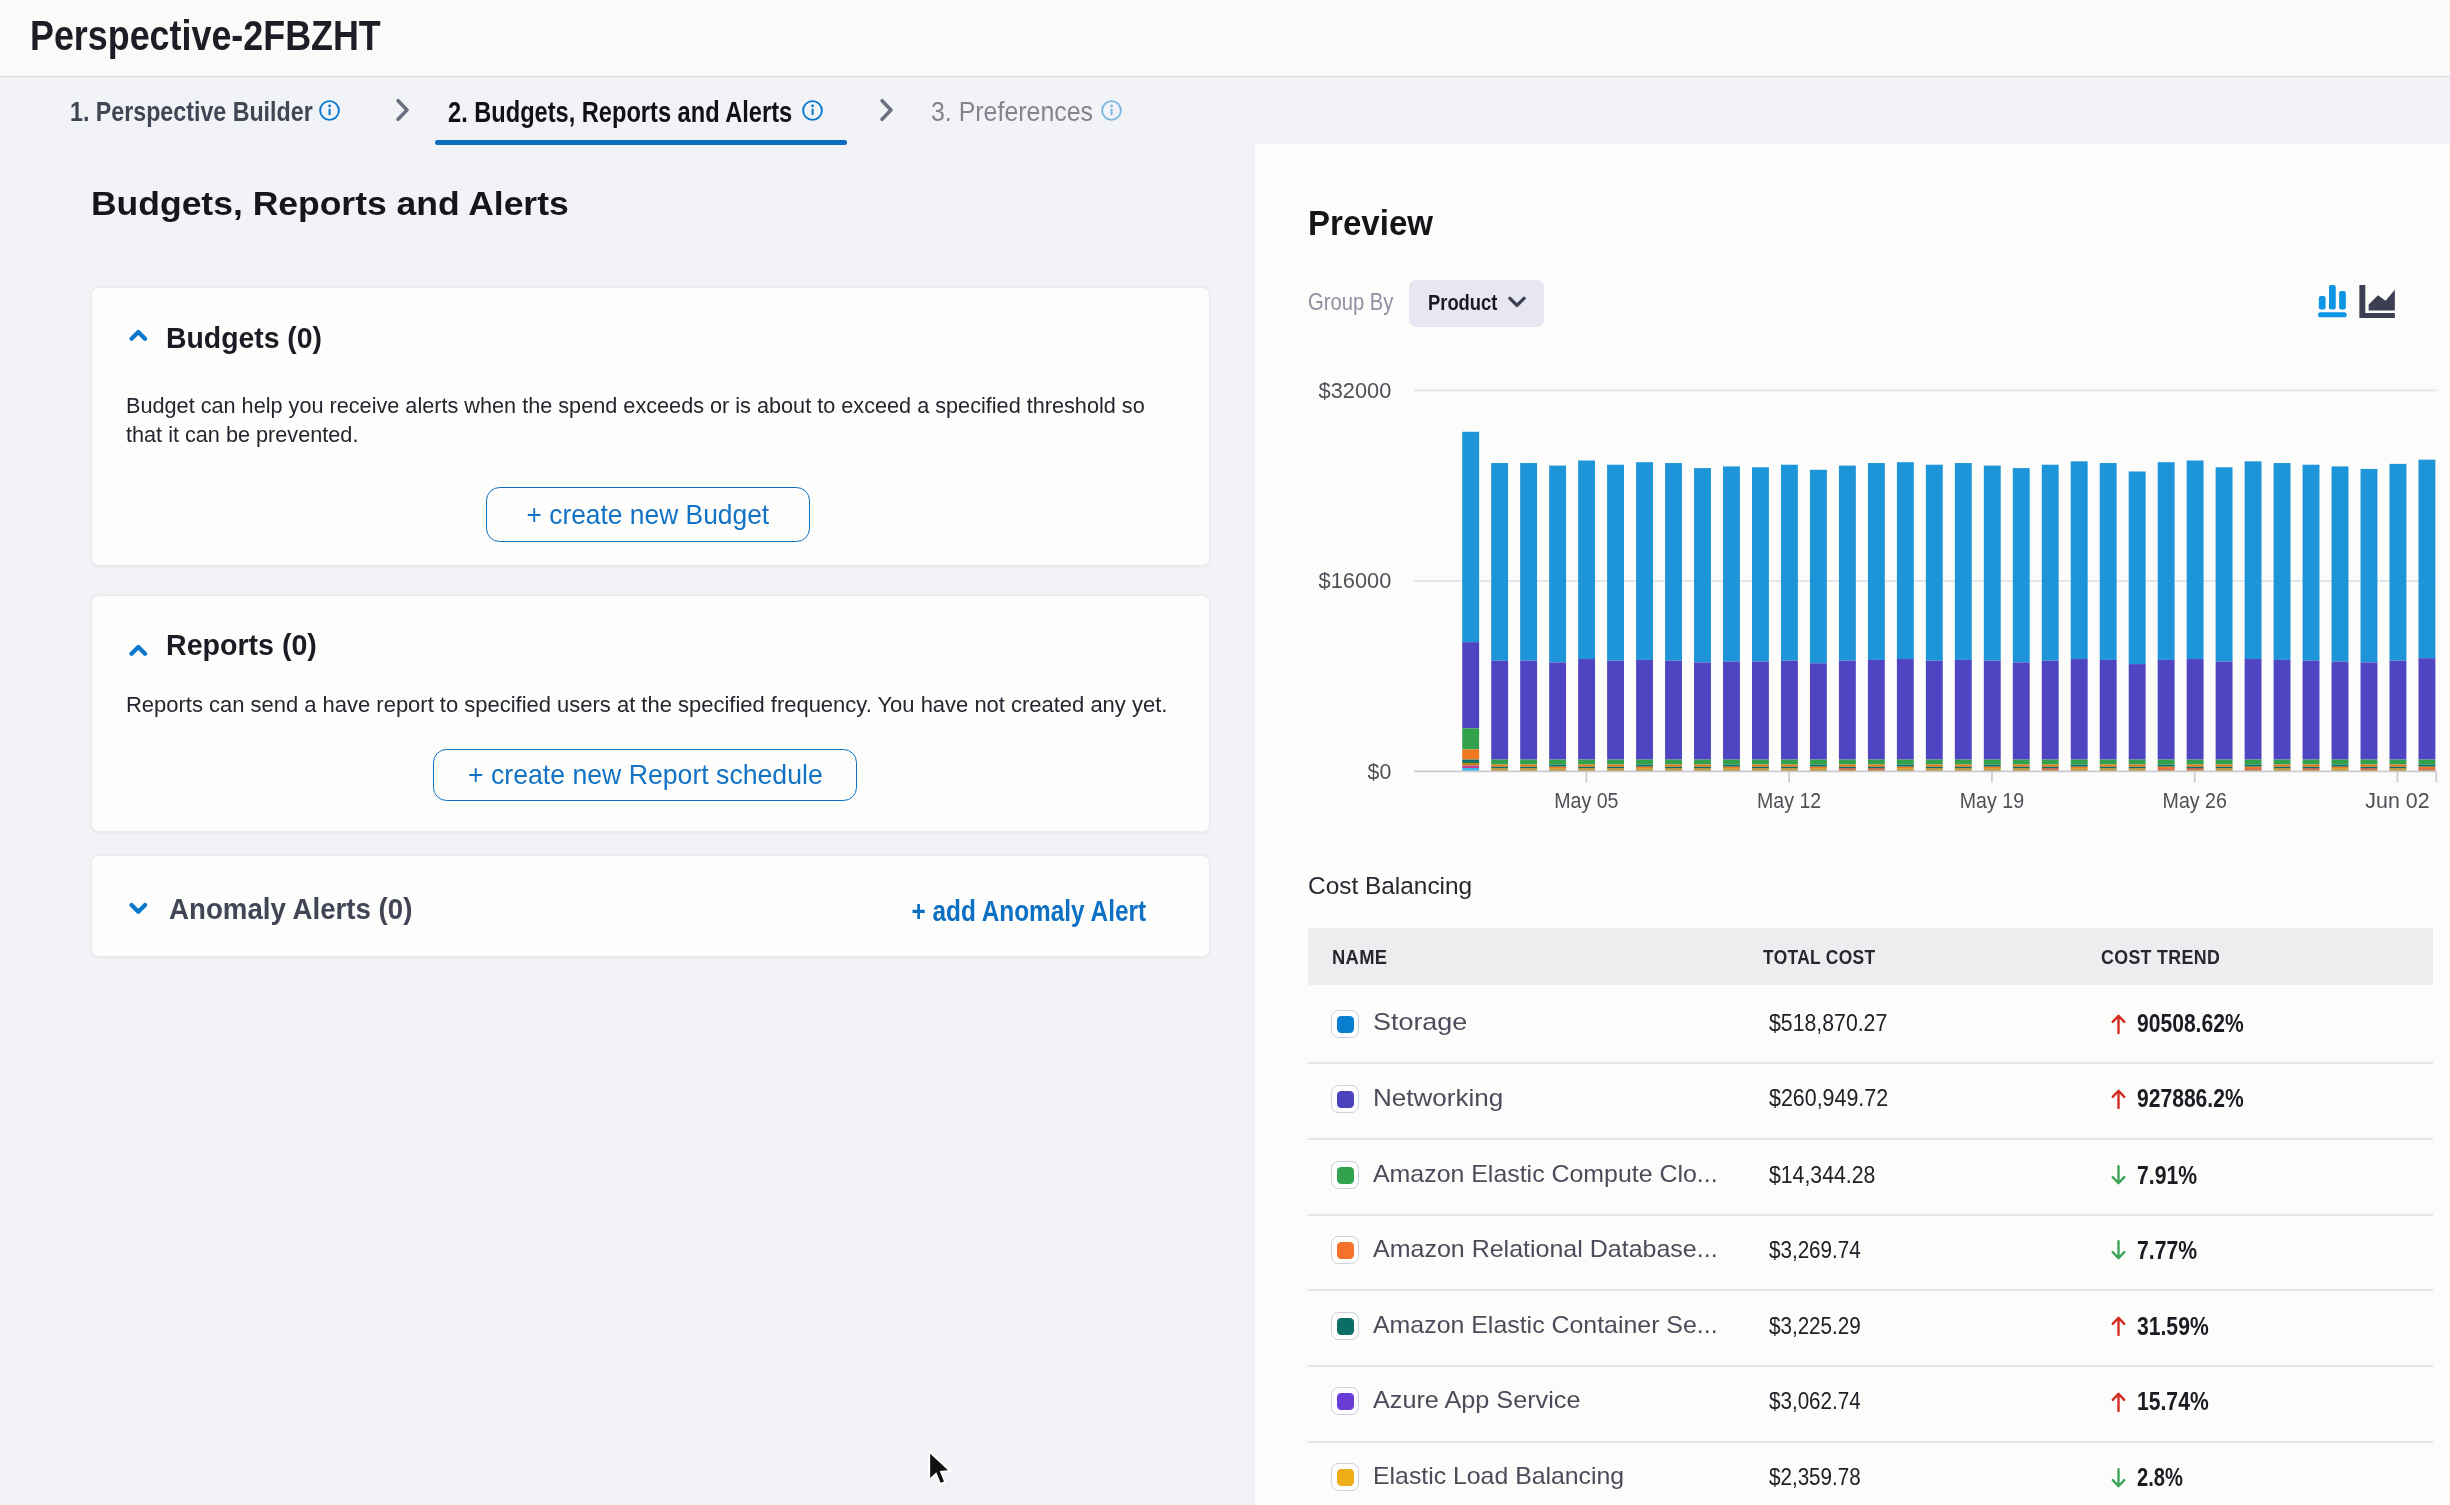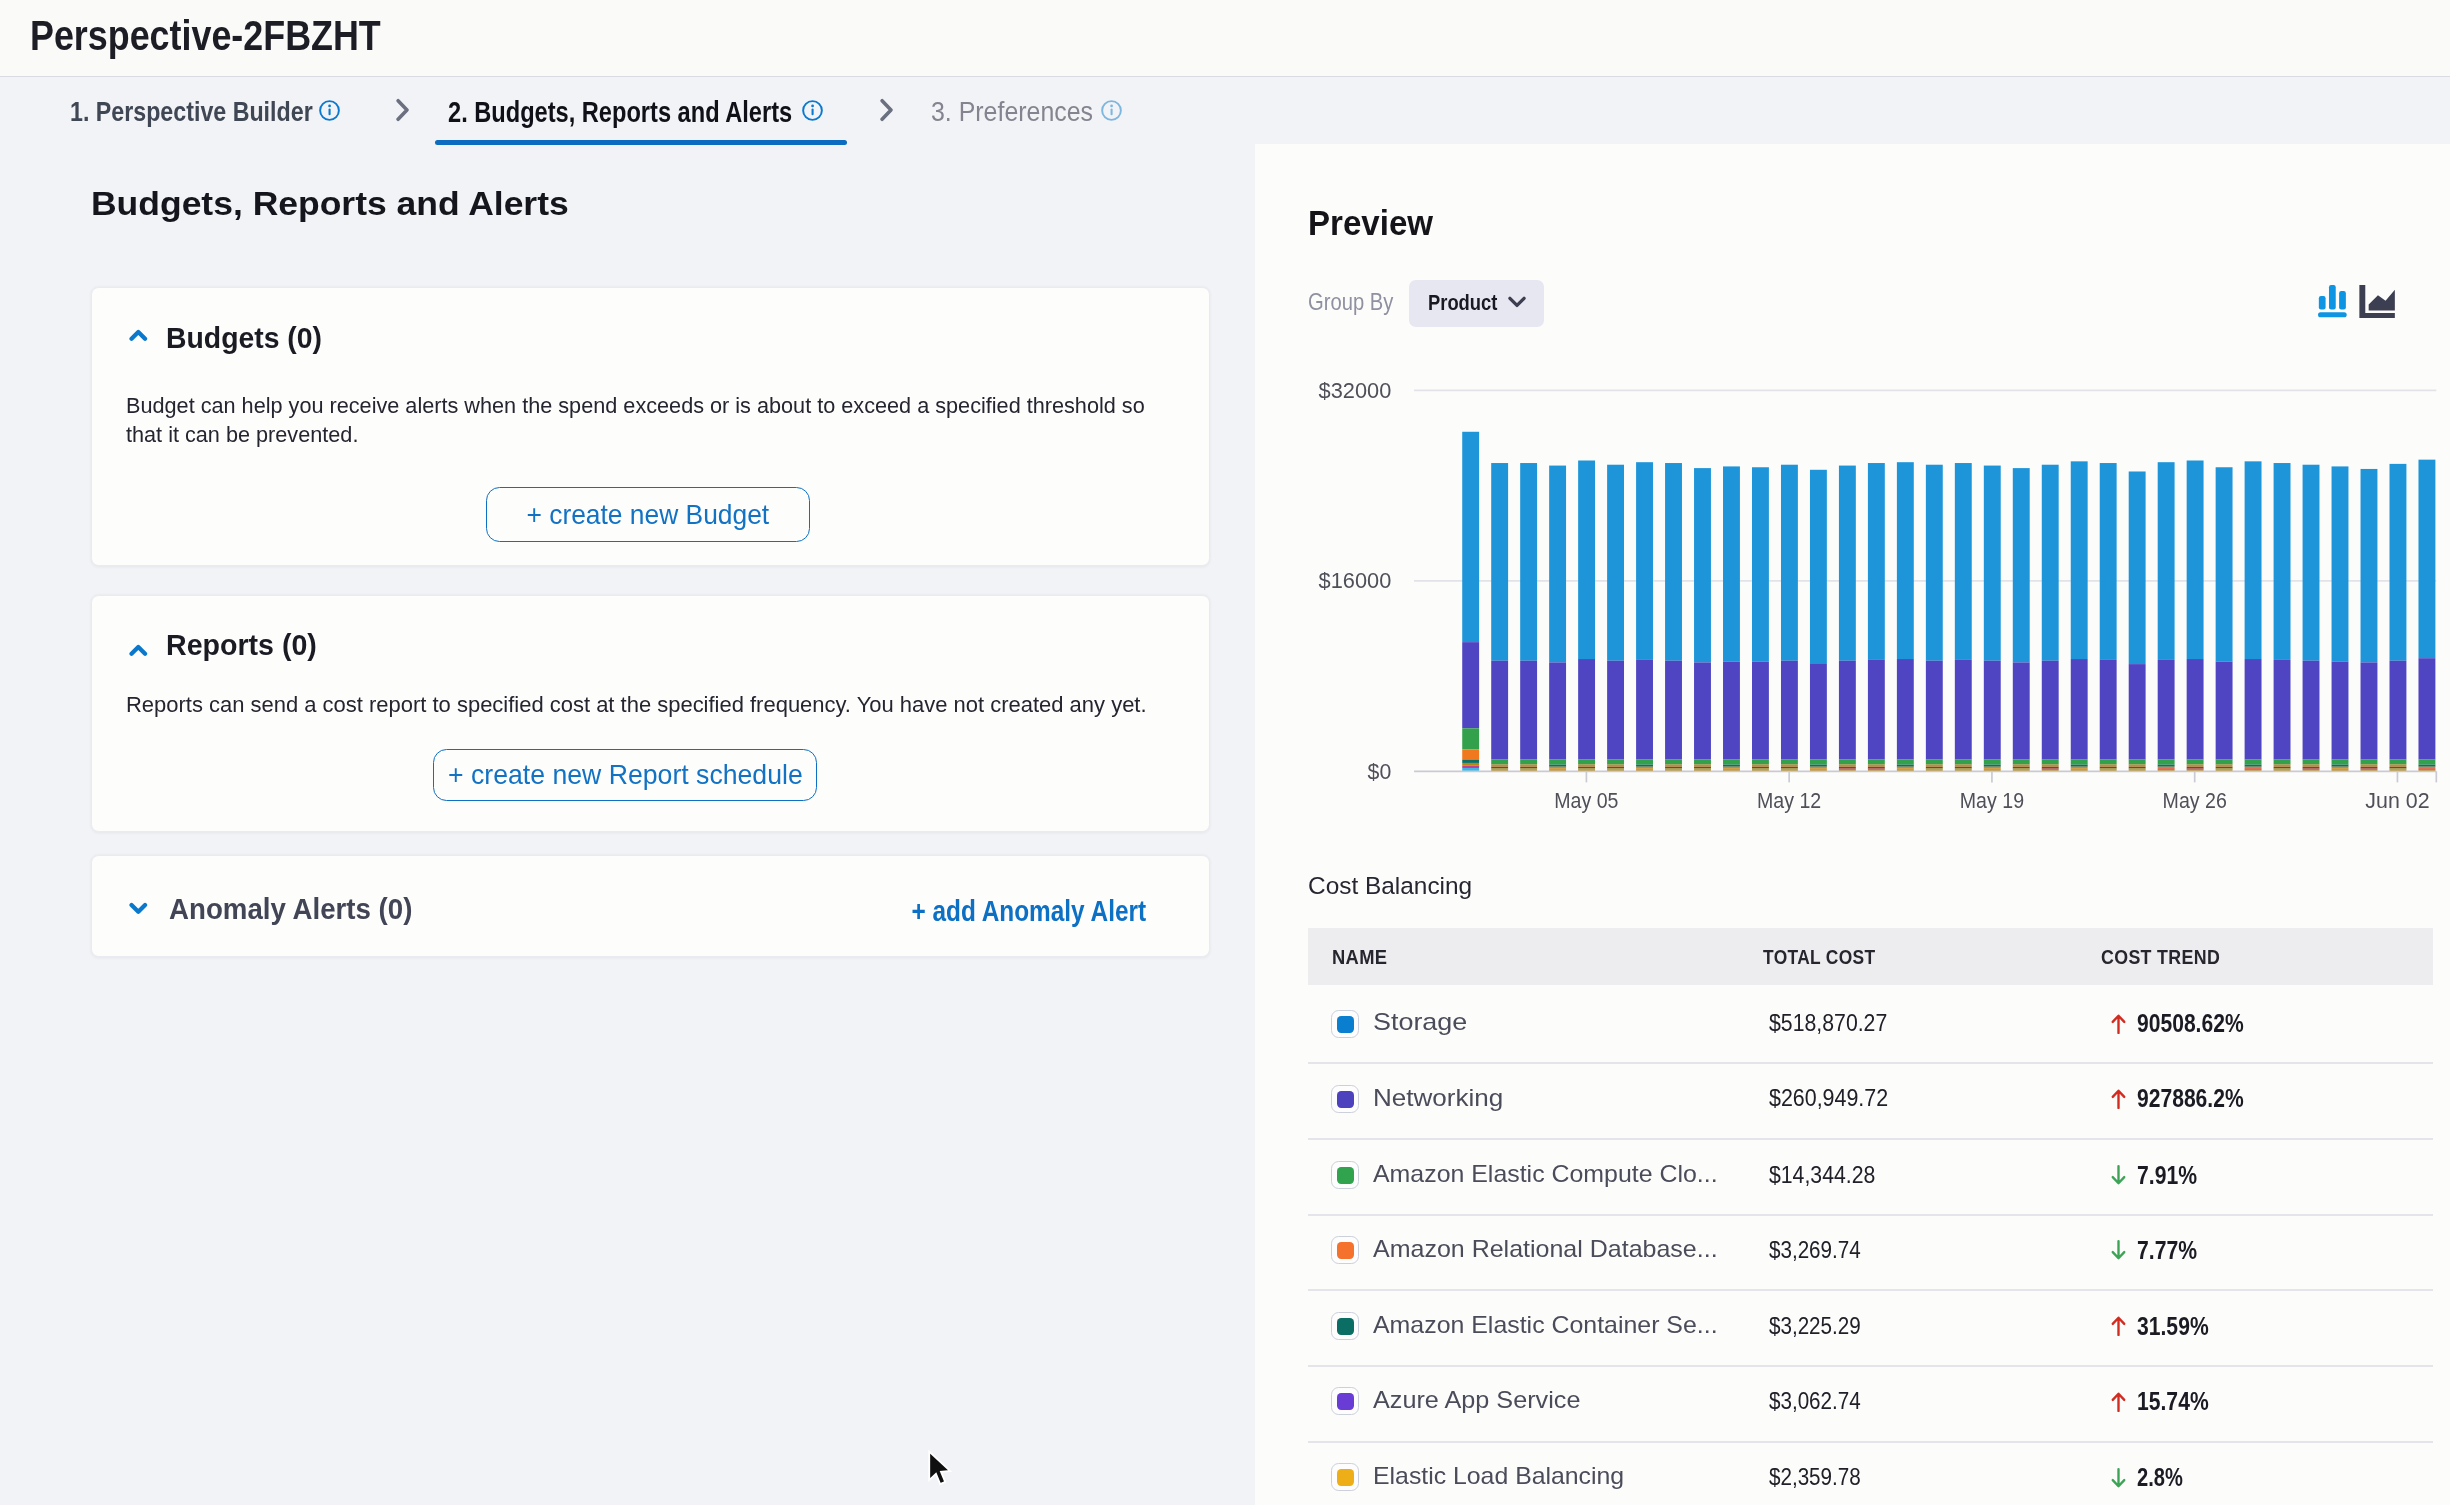--- a/index.html
+++ b/index.html
@@ -36,22 +36,22 @@
 <span id="ct1" style="position:absolute;left:166px;top:323px;font-size:30px;font-weight:700;color:#1b1b24;line-height:1;white-space:pre;transform:scaleX(0.9455);transform-origin:0 50%;">Budgets (0)</span>
 <div id="para1" style="position:absolute;left:126px;top:391px;font-size:22px;color:#24252f;line-height:29px;white-space:pre;transform:scaleX(0.9846);transform-origin:0 50%;">Budget can help you receive alerts when the spend exceeds or is about to exceed a specified threshold so<br>that it can be prevented.</div>
 <div class="btn" style="left:486px;top:487px;width:324px;height:55px">
     <span id="bt1" style="font-size:28px;font-weight:500;color:#1272c4;white-space:pre;transform:scaleX(0.9420);transform-origin:50% 50%;">+ create new Budget</span>
   </div>
 <div class="card" style="top:595px;height:237px"></div>
 <svg style="position:absolute;left:129px;top:644px" width="18.6" height="12.7" viewBox="0 0 22 15">
     <path d="M3 11.5 L11 3.5 L19 11.5" fill="none" stroke="#0a78cd" stroke-width="5" stroke-linecap="round" stroke-linejoin="round"></path>
   </svg>
 <span id="ct2" style="position:absolute;left:166px;top:630px;font-size:30px;font-weight:700;color:#1b1b24;line-height:1;white-space:pre;transform:scaleX(0.9526);transform-origin:0 50%;">Reports (0)</span>
-<div id="para2" style="position:absolute;left:126px;top:690px;font-size:22px;color:#24252f;line-height:29px;white-space:pre;transform:scaleX(0.9986);transform-origin:0 50%;">Reports can send a cost report to specified cost at the specified frequency. You have not created any yet.</div>
-<div class="btn" style="left:433px;top:749px;width:384px;height:52px">
+<div id="para2" style="position:absolute;left:126px;top:690px;font-size:22px;color:#24252f;line-height:29px;white-space:pre;transform:scaleX(0.9986);transform-origin:0 50%;">Reports can send a have report to specified users at the specified frequency. You have not created any yet.</div>
+<div class="btn" style="left:433px;top:749px;width:424px;height:52px">
     <span id="bt2" style="font-size:28px;font-weight:500;color:#1272c4;white-space:pre;transform:scaleX(0.9514);transform-origin:50% 50%;">+ create new Report schedule</span>
   </div>
 <div class="card" style="top:855px;height:102px"></div>
 <svg style="position:absolute;left:129px;top:902px" width="18.6" height="12.7" viewBox="0 0 22 15">
     <path d="M3 3.5 L11 11.5 L19 3.5" fill="none" stroke="#0a78cd" stroke-width="5" stroke-linecap="round" stroke-linejoin="round"></path>
   </svg>
 <span id="ct3" style="position:absolute;left:169px;top:894px;font-size:30px;font-weight:700;color:#424556;line-height:1;white-space:pre;transform:scaleX(0.9222);transform-origin:0 50%;">Anomaly Alerts (0)</span>
 <span id="blink" style="position:absolute;right:1304px;top:897px;font-size:29px;font-weight:600;color:#0c70c4;line-height:1;white-space:pre;transform:scaleX(0.8405);transform-origin:100% 50%;">+ add Anomaly Alert</span>
 <span id="pv" style="position:absolute;left:1308px;top:205px;font-size:35px;font-weight:700;color:#141419;line-height:1;white-space:pre;transform:scaleX(0.9447);transform-origin:0 50%;">Preview</span>
 <span id="gby" style="position:absolute;left:1308px;top:290px;font-size:24.5px;font-weight:400;color:#8f90a0;line-height:1;white-space:pre;transform:scaleX(0.8245);transform-origin:0 50%;">Group By</span>

